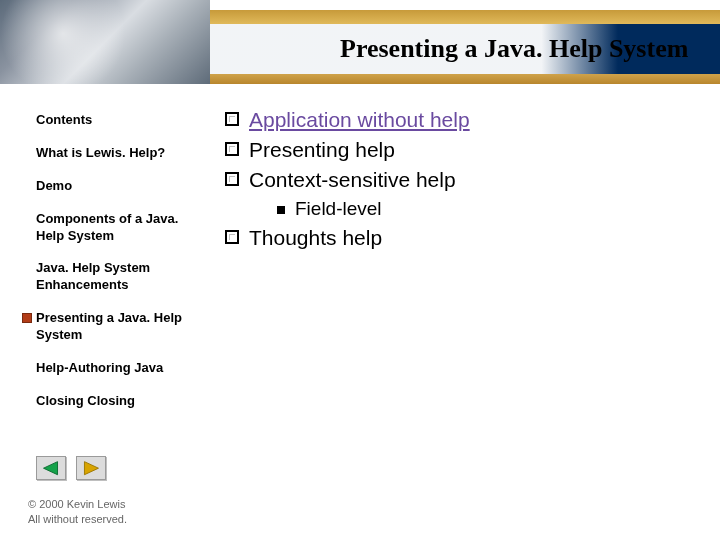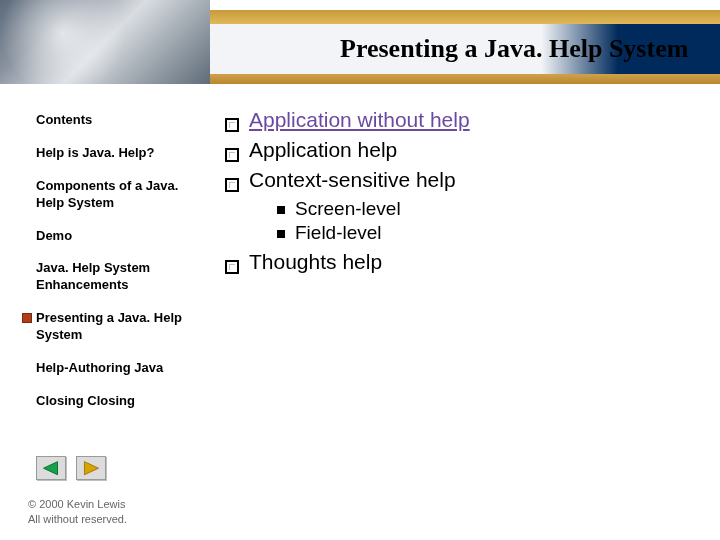--- a/index.html
+++ b/index.html
@@ -34,21 +34,21 @@
   
   .sidebar { position: absolute; top: 112px; left: 36px; width: 170px; }
   .nav-item { font-size: 13px; font-weight: bold; color: #000; margin-bottom: 16px; line-height: 1.3; position: relative; }
   .nav-item.active::before {
     content: ""; position: absolute; left: -14px; top: 3px; width: 8px; height: 8px;
     background: #b23c17; border: 1px solid #7a2a10;
   }
 
   
   .content { position: absolute; top: 108px; left: 225px; right: 20px; }
-  .bullet-row { display: flex; align-items: flex-end; margin-bottom: 6px; }
+  .bullet-row { display: flex; align-items: flex-start; margin-bottom: 6px; }
   .checkbox-mark {
     width: 14px; height: 14px; border: 2px solid #000; margin-right: 10px; margin-top: 4px; flex-shrink: 0;
     position: relative; background: #fff;
   }
   .checkbox-mark::after { content: ""; position: absolute; inset: 2px; box-shadow: inset 1px 1px 0 rgba(0,0,0,0.25); }
   .bullet-text { font-size: 21px; color: #000; }
   .bullet-text.link { color: #6a4aa0; text-decoration: underline; }
 
   .sub-list { margin-left: 52px; margin-top: 2px; margin-bottom: 6px; }
   .sub-row { display: flex; align-items: flex-start; margin-bottom: 2px; }
@@ -78,47 +78,43 @@
     <div class="band-gold2"></div>
     <div class="photo-patch"></div>
     <div class="photo-shade"></div>
     <div class="title-box">
       <span class="title-text">Presenting a Java. Help System</span>
     </div>
   </div>
 
   <div class="sidebar">
     <div class="nav-item"><span>Contents</span></div>
-    <div class="nav-item"><span>Help is Java. Help?</span></div>
+    <div class="nav-item"><span>What is Lewis. Help?</span></div>
+    <div class="nav-item"><span>Demo</span></div>
     <div class="nav-item"><span>Components of a Java. Help System</span></div>
-    <div class="nav-item"><span>Demo</span></div>
     <div class="nav-item"><span>Java. Help System Enhancements</span></div>
     <div class="nav-item active"><span>Presenting a Java. Help System</span></div>
     <div class="nav-item"><span>Help-Authoring Java</span></div>
     <div class="nav-item"><span>Closing Closing</span></div>
   </div>
 
   <div class="content">
     <div class="bullet-row">
       <span class="checkbox-mark"></span>
       <span class="bullet-text link">Application without help</span>
     </div>
     <div class="bullet-row">
       <span class="checkbox-mark"></span>
-      <span class="bullet-text">Application help</span>
+      <span class="bullet-text">Presenting help</span>
     </div>
     <div class="bullet-row">
       <span class="checkbox-mark"></span>
       <span class="bullet-text">Context-sensitive help</span>
     </div>
     <div class="sub-list">
-      <div class="sub-row">
-        <span class="sub-mark"></span>
-        <span class="sub-text">Screen-level</span>
-      </div>
       <div class="sub-row">
         <span class="sub-mark"></span>
         <span class="sub-text">Field-level</span>
       </div>
     </div>
     <div class="bullet-row">
       <span class="checkbox-mark"></span>
       <span class="bullet-text">Thoughts help</span>
     </div>
   </div>

